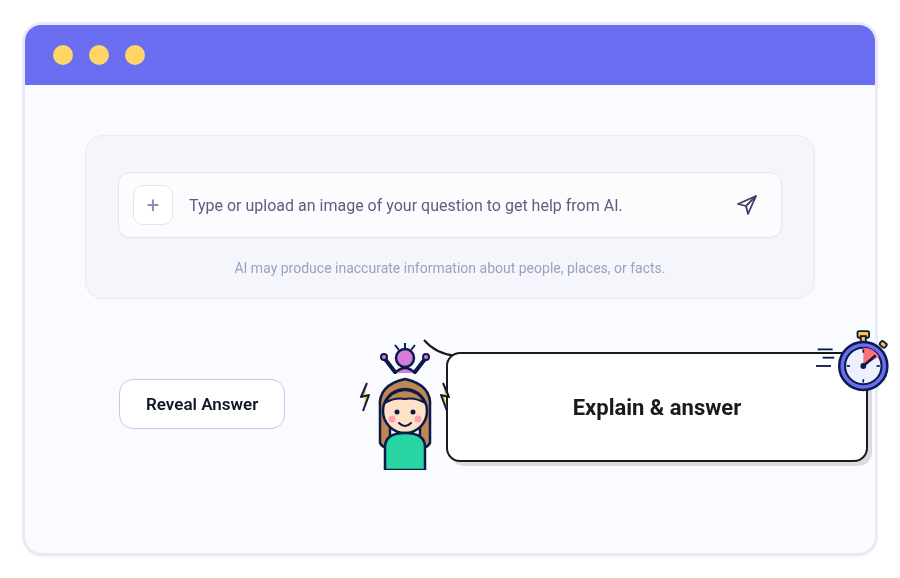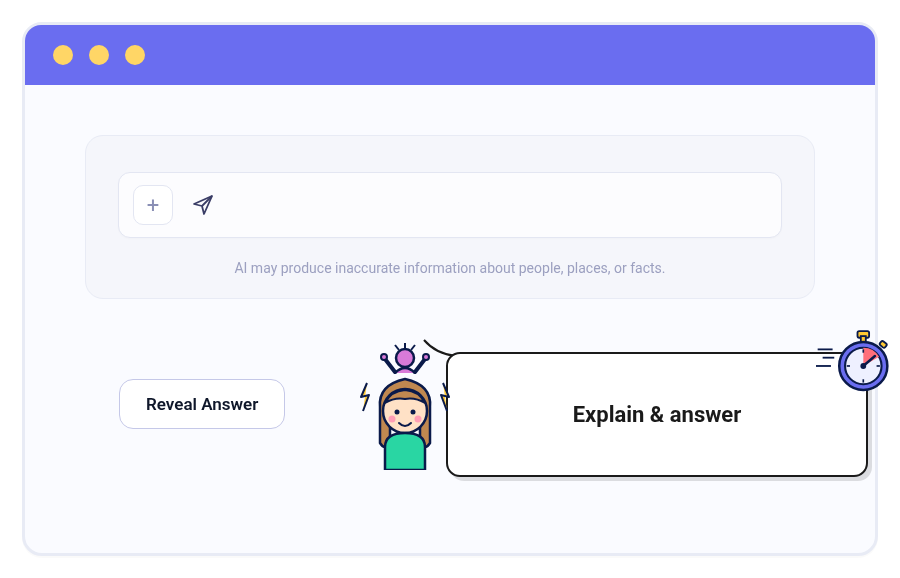--- a/index.html
+++ b/index.html
@@ -104,21 +104,21 @@
     font-weight: 600;
     font-size: 17px;
     cursor: pointer;
     background: #fff;
   }
   .callout {
     position: absolute;
     top: 352px;
     left: 446px;
     width: 422px;
-    height: 125px;
+    height: 110px;
     background: #fff;
     border: 2px solid #1a1a1a;
     border-radius: 14px;
     display: flex;
     flex-direction: column;
     align-items: center;
     justify-content: center;
     box-shadow: 4px 4px 0 rgba(0,0,0,0.12);
     z-index: 5;
   }
@@ -164,20 +164,21 @@
     <div class="dot"></div>
     <div class="dot"></div>
   </div>
 
   <div class="content">
     <div class="prompt-card">
       <div class="input-row">
         <div class="plus-btn">
           <span>+</span>
         </div>
+        <div class="input-placeholder">Type or upload an image of your question to get help from AI.</div>
         <div class="send-btn">
           <svg width="24" height="24" viewBox="0 0 24 24" fill="none" stroke="#3a3d66" stroke-width="1.8">
             <path d="M21 3 L3 11 L11 13 L13 21 Z" stroke-linejoin="round"></path>
             <line x1="11" y1="13" x2="21" y2="3"></line>
           </svg>
         </div>
       </div>
       <div class="disclaimer">AI may produce inaccurate information about people, places, or facts.</div>
     </div>
 

